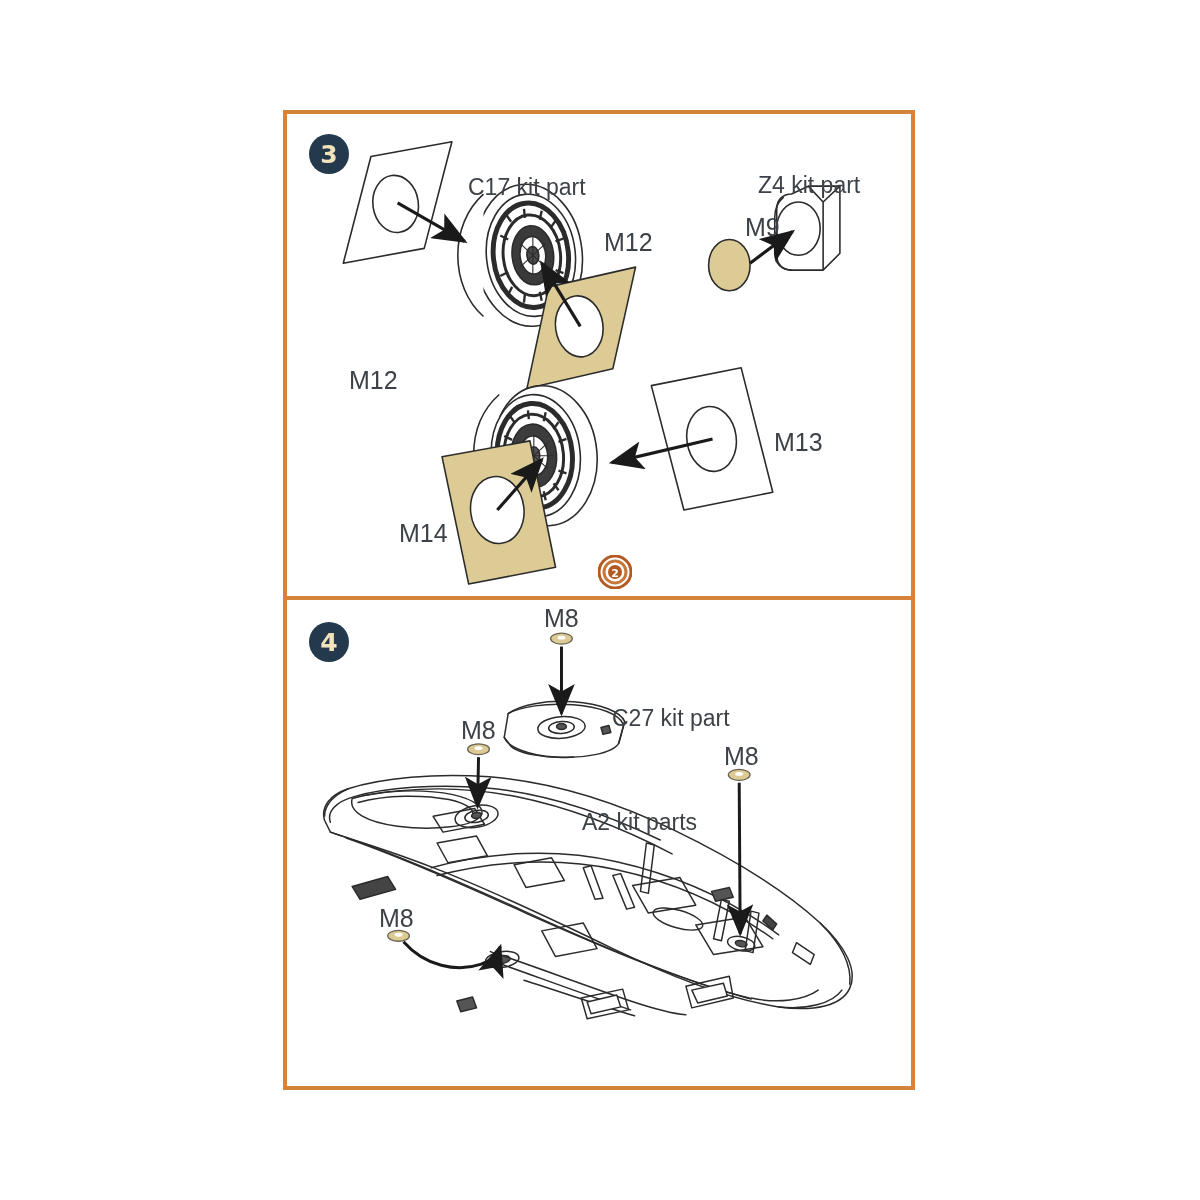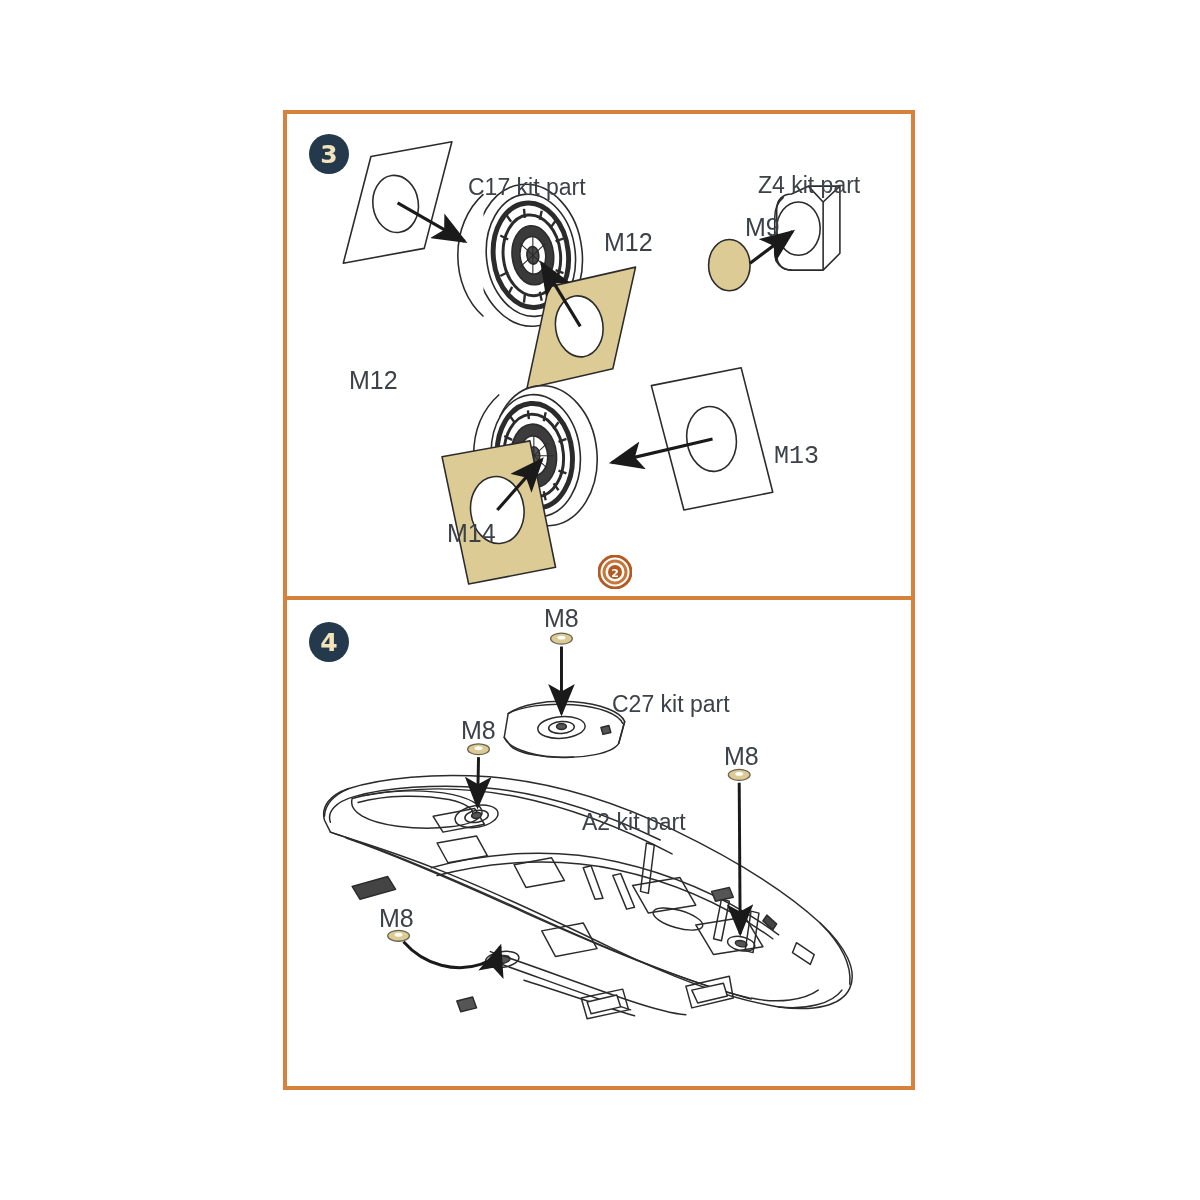--- a/index.html
+++ b/index.html
@@ -211,22 +211,22 @@
       <circle cx="17" cy="17" r="11" fill="none" stroke="#c8773a" stroke-width="3"></circle>
       <circle cx="17" cy="17" r="7" fill="#b35a22"></circle>
       <text x="17" y="22" text-anchor="middle" font-family="DejaVu Sans, sans-serif" font-size="11" font-weight="bold" fill="#ffffff">2</text>
     </svg>
 
     <div class="lbl lbl-sm" style="left:62px;  top:254px;">M12</div>
     <div class="lbl lbl-md" style="left:174px; top:62px;">C17 kit part</div>
     <div class="lbl lbl-sm" style="left:317px; top:116px;">M12</div>
     <div class="lbl lbl-sm" style="left:420px; top:101px;margin-left:38px;">M9</div>
     <div class="lbl lbl-md" style="left:464px; top:60px;">Z4 kit part</div>
-    <div class="lbl lbl-sm" style="left:112px; top:407px;margin-left:48px;">M14</div>
-    <div class="lbl lbl-sm" style="left:487px; top:330px;font-family:Liberation Mono, monospace;">M13</div>
+    <div class="lbl lbl-sm" style="left:112px; top:407px;">M14</div>
+    <div class="lbl lbl-sm" style="left:487px; top:316px;">M13</div>
   </div>
 
   <div class="panel" id="panel-4">
 
     <div class="step-badge" id="badge-4">4</div>
 
     <svg class="art" viewBox="0 0 632 486" xmlns="http://www.w3.org/2000/svg">
       <defs>
         <marker id="ah4" markerWidth="11" markerHeight="9" refX="10" refY="4.5" orient="auto">
           <path d="M0,0 L11,4.5 L0,9 L2.5,4.5 Z" fill="#1a1a1a"></path>
@@ -334,19 +334,19 @@
         <ellipse cx="458" cy="173" rx="4" ry="2" fill="#ffffff" stroke="none"></ellipse>
         <path d="M458,182 L459,335" stroke="#1a1a1a" stroke-width="3" fill="none" marker-end="url(#ah4)"></path>
 
         <ellipse cx="113" cy="337" rx="11" ry="5.5" fill="#ddcb96" stroke="#6a6250" stroke-width="1.3"></ellipse>
         <ellipse cx="113" cy="336" rx="4" ry="2" fill="#ffffff" stroke="none"></ellipse>
         <path d="M118,343 C140,368 172,374 196,366 C208,362 214,354 216,348" stroke="#1a1a1a" stroke-width="3" fill="none" marker-end="url(#ah4)"></path>
       </g>
     </svg>
 
     <div class="lbl lbl-sm" style="left:257px; top:6px;">M8</div>
-    <div class="lbl lbl-md" style="left:318px; top:93px;">C27 kit part</div>
+    <div class="lbl lbl-md" style="left:318px; top:107px;">C27 kit part</div>
     <div class="lbl lbl-sm" style="left:174px; top:118px;">M8</div>
     <div class="lbl lbl-sm" style="left:437px; top:144px;">M8</div>
     <div class="lbl lbl-sm" style="left:92px;  top:306px;">M8</div>
-    <div class="lbl lbl-md" style="left:288px; top:211px;">A2 kit part</div>
+    <div class="lbl lbl-md" style="left:288px; top:211px;">A2 kit parts</div>
   </div>
 </div>
 
 </body></html>

